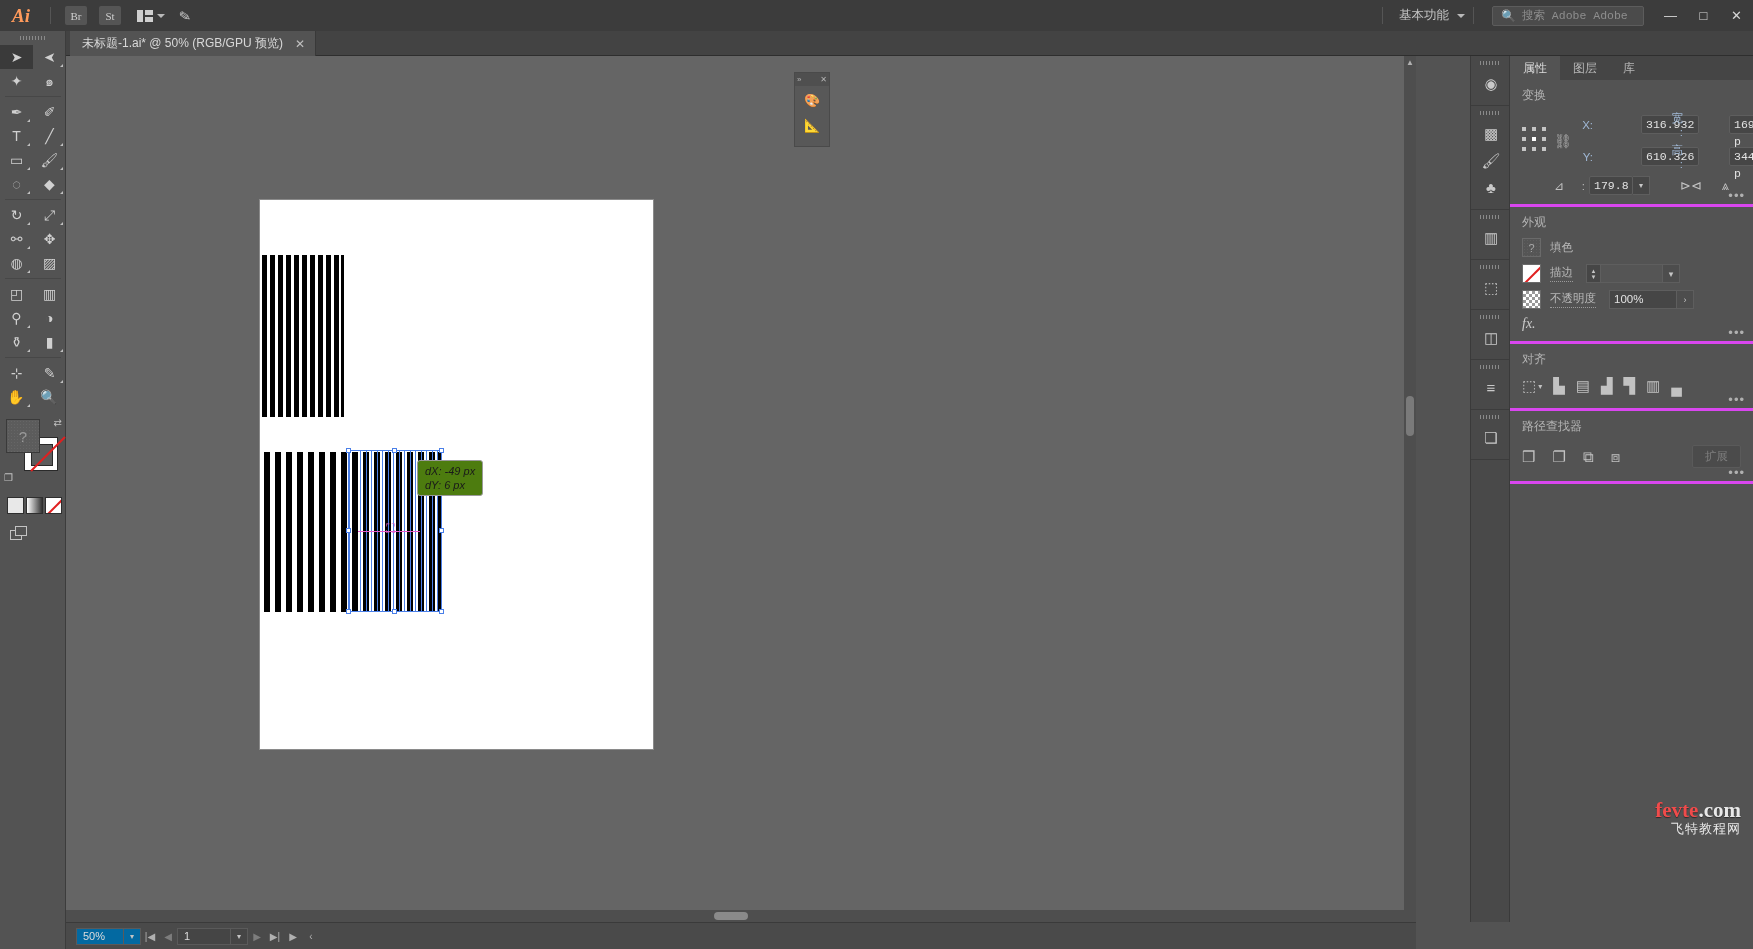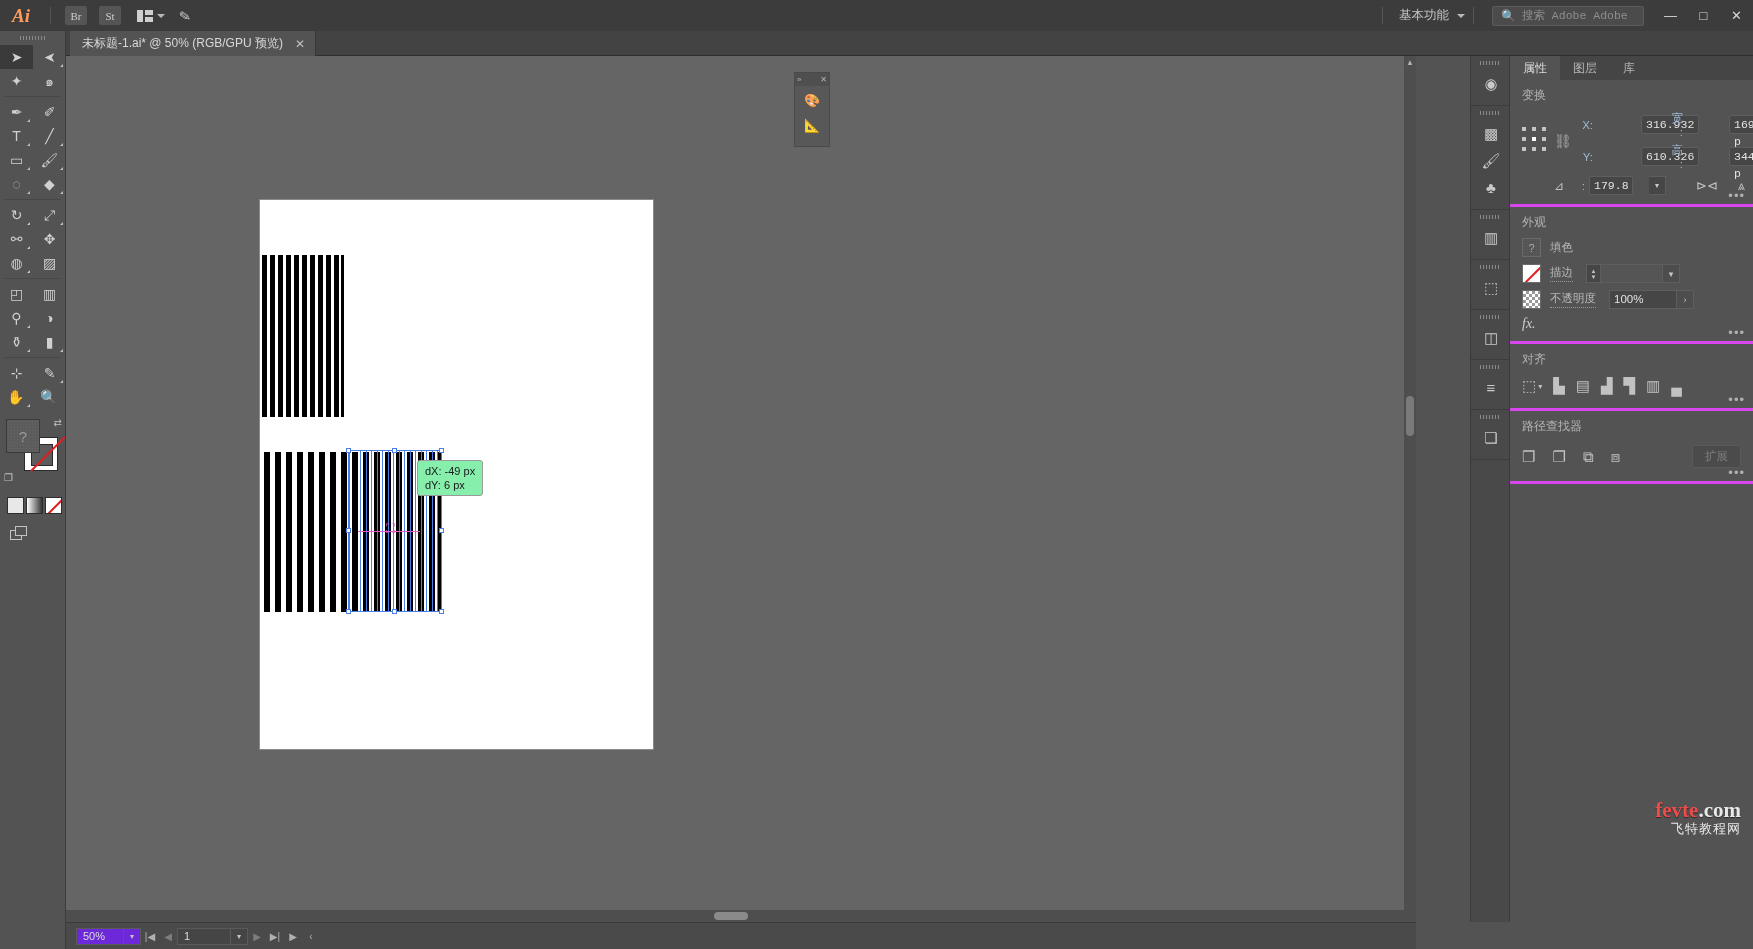--- a/index.html
+++ b/index.html
@@ -161,23 +161,23 @@
   .sel-box .hdl.bm { left: 50%; margin-left: -3px; bottom: -3px; }
   .sel-box .hdl.br { right: -3px; bottom: -3px; }
 
   .smart-guide {
     position: absolute; height: 1px; background: #e45cc8;
   }
   .cursor-glyph {
     position: absolute; color: #e45cc8; font-size: 13px;
   }
   .tooltip {
-    position: absolute; background: #86efac; border: 1px solid #9a9a9a;
+    position: absolute; background: #4d7c0f; border: 1px solid #9a9a9a;
     border-radius: 3px; padding: 3px 7px; color: #1a1a1a; font-size: 11px;
-    line-height: 14px; white-space: nowrap;
+    line-height: 14px; white-space: nowrap; font-style: italic;
   }
 
   .float-panel {
     position: absolute; left: 728px; top: 16px; width: 36px; height: 75px;
     background: #585858; border: 1px solid #4a4a4a;
   }
   .fp-bar {
     height: 13px; background: #4f4f4f; display: flex; align-items: center;
     justify-content: space-between; padding: 0 2px;
   }
@@ -233,21 +233,21 @@
   .fld {
     background: #464646; border: 1px solid #5e5e5e; border-radius: 2px;
     height: 19px; width: 58px; color: #e2e2e2; font-size: 11.5px;
     padding: 0 4px; line-height: 17px; font-family: "Liberation Mono", monospace;
   }
   .fld.w { width: 54px; }
   .xf-grid { display: grid; grid-template-columns: 28px 20px 62px 22px 60px 1fr; gap: 5px 3px;
     align-items: center; }
   .lock-ico { color: #b0b0b0; font-size: 14px; justify-self: center; }
   .ang-row { display: flex; align-items: center; gap: 4px; margin-top: 6px; padding-left: 32px; }
-  .sel-wrap { position: relative; display: inline-flex; align-items: center; gap: 16px; }
+  .sel-wrap { position: relative; display: inline-flex; align-items: center; }
   .sel-wrap .dd {
     width: 17px; height: 19px; background: #464646; border: 1px solid #5e5e5e;
     border-left: none; display: flex; align-items: center; justify-content: center;
     color: #c8c8c8; font-size: 8px;
   }
   .ang-ico { color: #c0c0c0; font-size: 12px; }
   .flip-btns { margin-left: 26px; display: flex; gap: 20px; color: #c4c4c4; font-size: 13px; }
 
   .ap-row { display: flex; align-items: center; gap: 9px; margin-bottom: 7px; }
   .ap-sw {
@@ -294,21 +294,21 @@
     color: #d4d4d4; font-size: 12px; text-align: center; padding: 5px 0;
   }
 
   
   .statusbar {
     position: absolute; left: 66px; bottom: 0; right: 337px; height: 27px;
     background: #4a4a4a; border-top: 1px solid #3a3a3a;
     display: flex; align-items: center; padding: 0 4px; gap: 0;
   }
   .st-zoom {
-    display: flex; align-items: center; background: #6d28d9; border: 1px solid #5a5a5a;
+    display: flex; align-items: center; background: #0369a1; border: 1px solid #5a5a5a;
     height: 17px; margin-left: 6px;
   }
   .st-zoom .v { color: #dcdcdc; font-size: 11px; padding: 0 6px; width: 46px; line-height: 15px; }
   .st-zoom .dd { width: 17px; border-left: 1px solid #5a5a5a; color: #c4c4c4; font-size: 8px;
     display:flex;align-items:center;justify-content:center; height: 15px; }
   .nav-btn { width: 18px; text-align: center; color: #b0b0b0; font-size: 10px; }
   .nav-btn.dim { color: #7d7d7d; }
   .st-page {
     display: flex; align-items: center; background: #454545; border: 1px solid #5a5a5a; height: 17px;
   }

